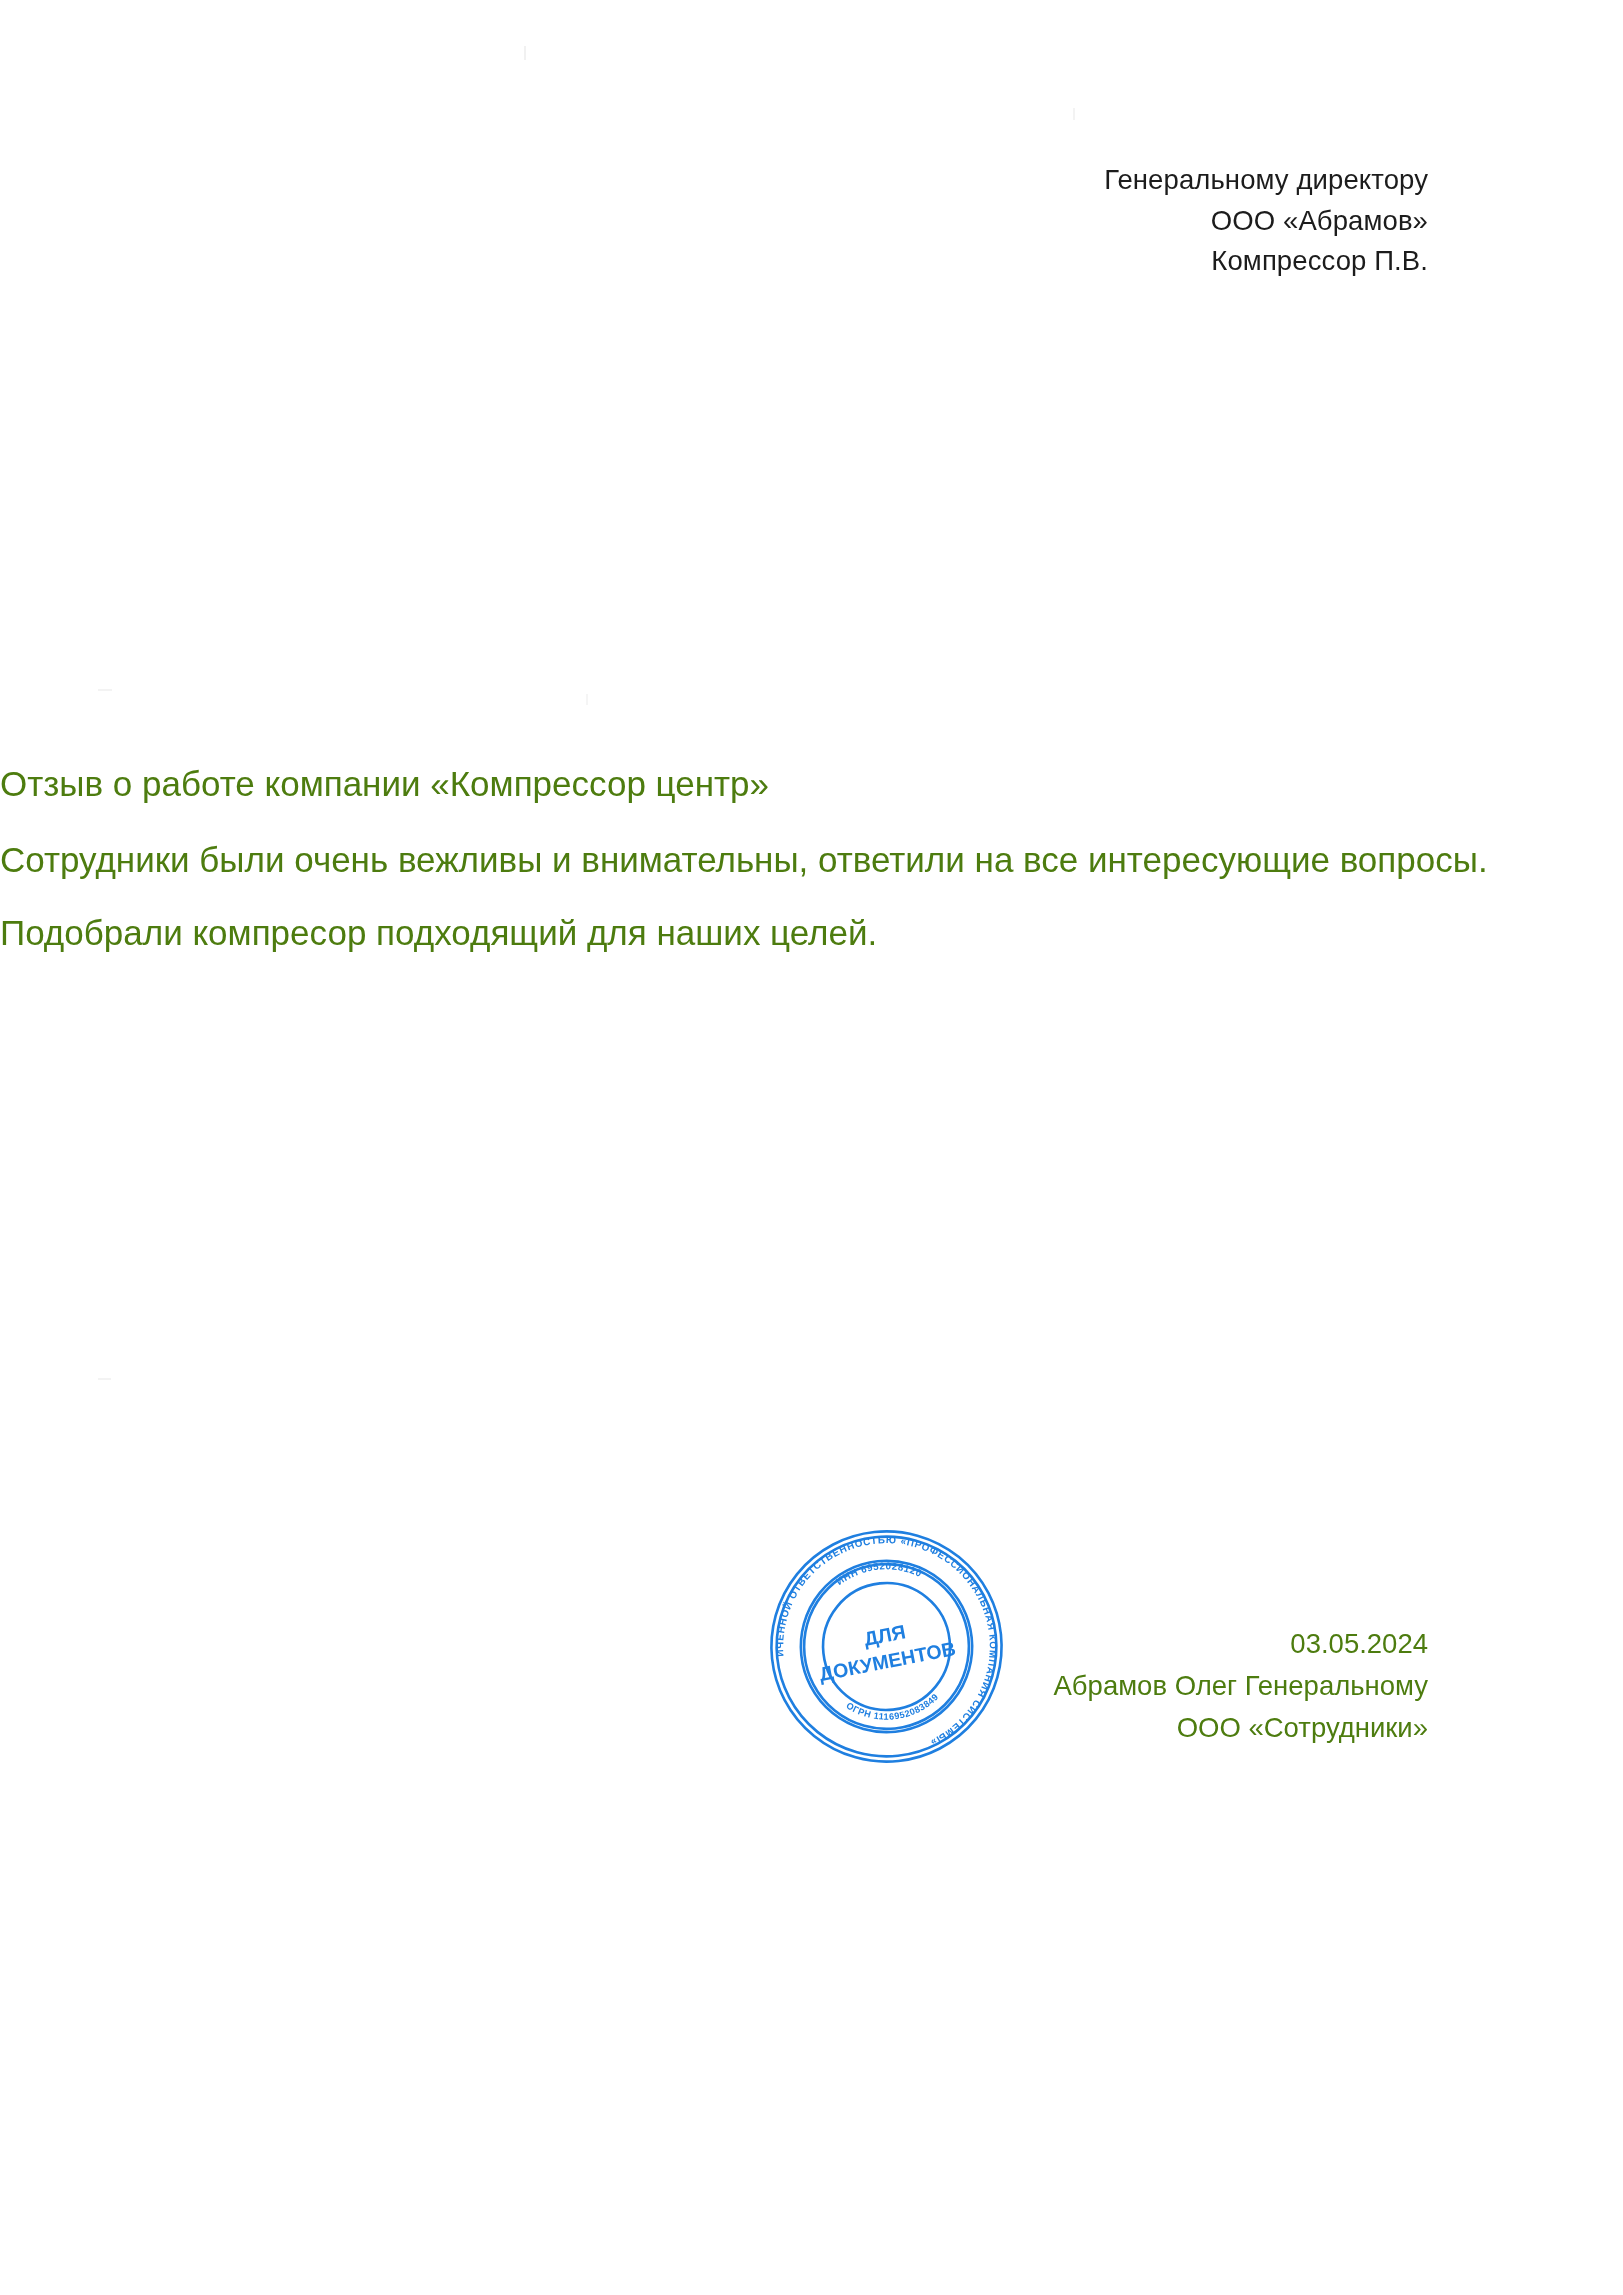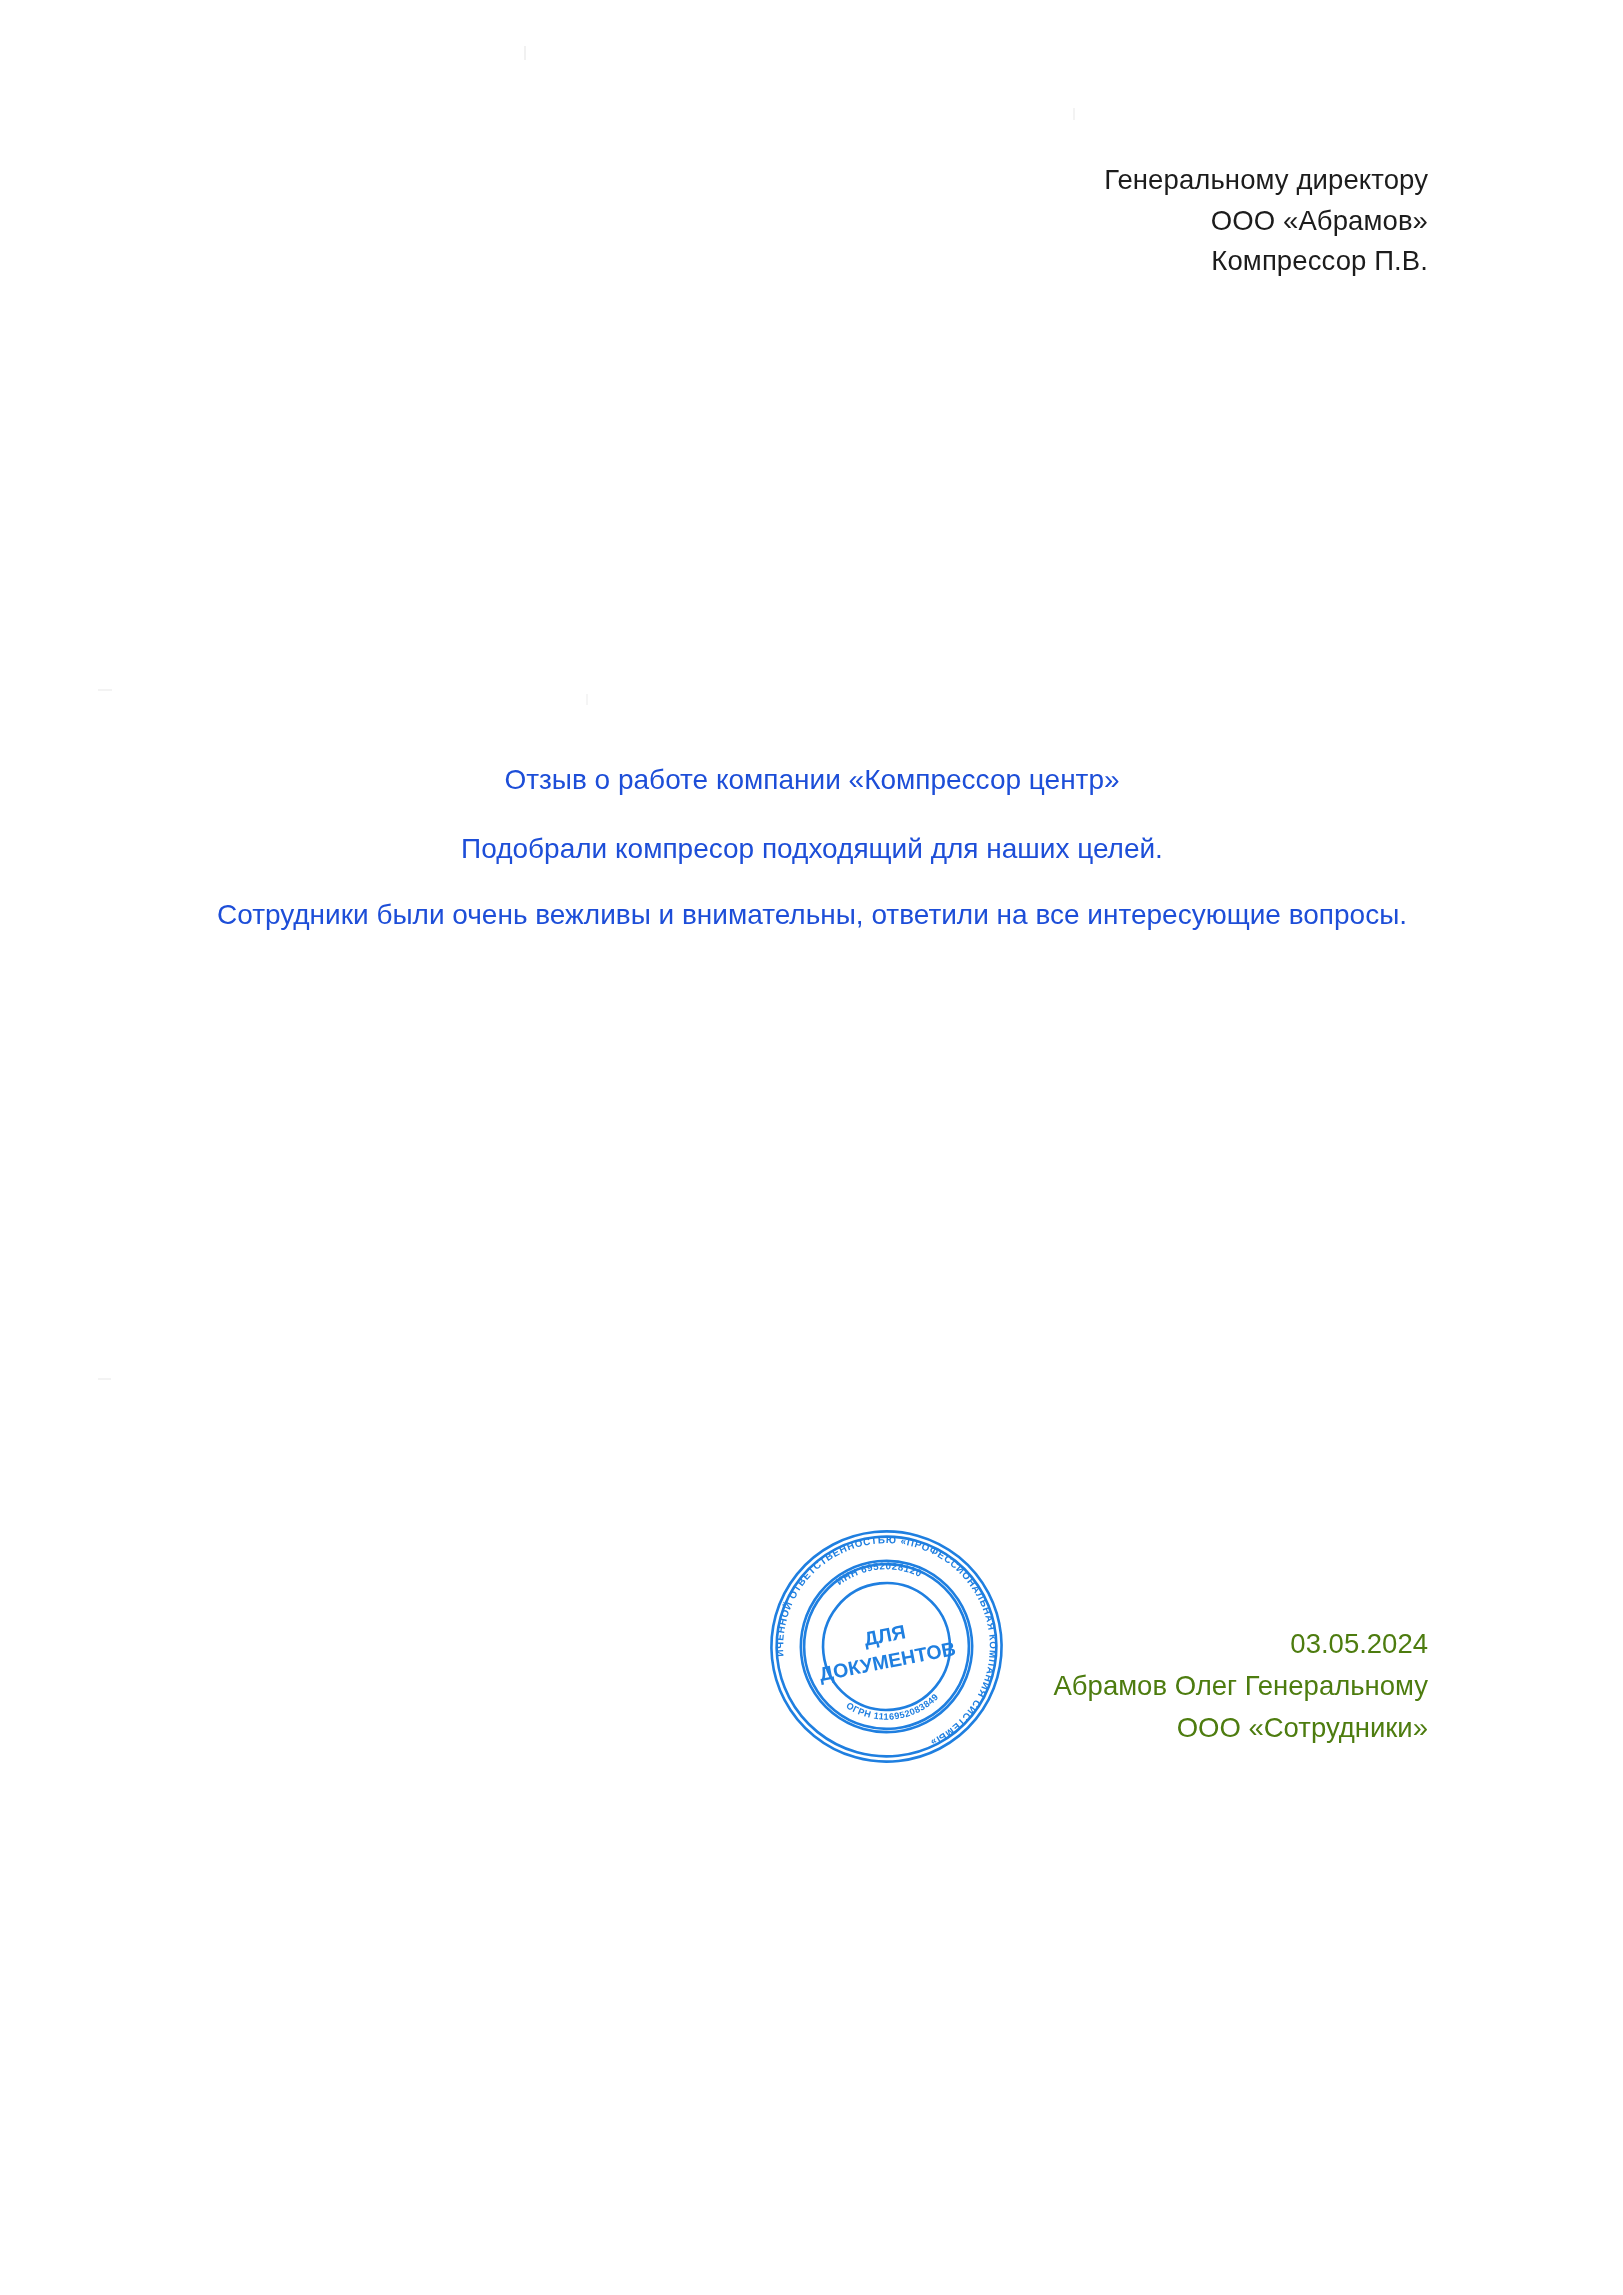--- a/index.html
+++ b/index.html
@@ -33,24 +33,24 @@
   .addressee div {
     white-space: nowrap;
   }
 
   
   .body-block {
     position: absolute;
     top: 766px;
     left: 0;
     width: 1624px;
-    text-align: center;
-    font-size: 28px;
+    text-align: left;
+    font-size: 35px;
     line-height: 1.0;
-    color: #1d4ed8;
+    color: #4d7c0f;
   }
   .body-block p {
     margin: 0 0 38px 0;
     white-space: nowrap;
   }
   .body-block p.title {
     margin-bottom: 41px;
   }
 
   
@@ -100,22 +100,22 @@
   <div class="artifact" style="left:586px; top:694px; width:2px; height:10.5px; opacity:.25;"></div>
 
   <div class="addressee">
     <div>Генеральному директору</div>
     <div>ООО «Абрамов»</div>
     <div>Компрессор П.В.</div>
   </div>
 
   <div class="body-block">
     <p class="title">Отзыв о работе компании «Компрессор центр»</p>
+    <p>Сотрудники были очень вежливы и внимательны, ответили на все интересующие вопросы.</p>
     <p>Подобрали компресор подходящий для наших целей.</p>
-    <p>Сотрудники были очень вежливы и внимательны, ответили на все интересующие вопросы.</p>
   </div>
 
   <div class="stamp">
     <svg viewBox="0 0 390 390" xmlns="http://www.w3.org/2000/svg">
       <defs>
         <path id="outerArc" d="M 195,195 m -158,0 a 158,158 0 1,1 316,0 a 158,158 0 1,1 -316,0"></path>
         <path id="outerArcBottom" d="M 195,195 m -134,0 a 134,134 0 1,0 268,0"></path>
         <path id="innArc" d="M 195,195 m -118,0 a 118,118 0 1,1 236,0"></path>
         <path id="ogrnArc" d="M 195,195 m -112,0 a 112,112 0 1,0 224,0"></path>
       </defs>

